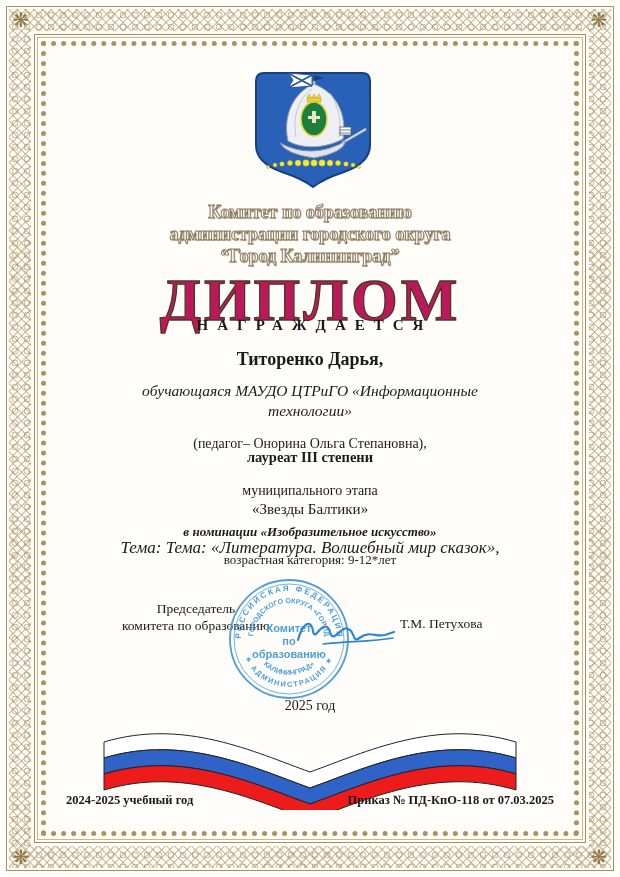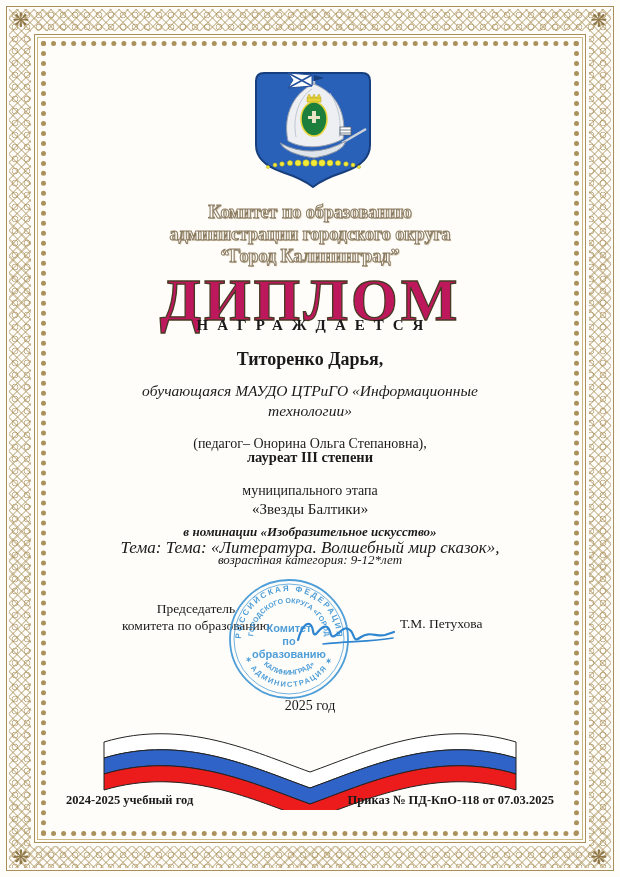--- a/index.html
+++ b/index.html
@@ -36,21 +36,21 @@
   .subtitle{top:317px;font-size:15px;font-weight:bold;letter-spacing:9px;text-indent:9px;}
   .recipient{top:349px;font-size:18px;font-weight:bold;}
   .affiliation{top:381px;font-size:15.5px;font-style:italic;line-height:20px;}
   .teacher{top:424px;font-size:14px;margin-top:12px;}
   .award{top:449px;font-size:14.5px;font-weight:bold;}
   .stage1{top:483px;font-size:14px;}
   .stage2{top:485px;font-size:14px;}
   .festival{top:501px;font-size:15px;font-weight:normal;}
   .nomination{top:524px;font-size:13px;font-style:italic;font-weight:bold;}
   .theme{top:538px;font-size:17px;font-style:italic;}
-  .age{top:552px;font-size:13px;font-style:italic;}
+  .age{top:552px;font-size:13px;}
   .signer-role{position:absolute;left:122px;top:600px;font-size:13.5px;line-height:17px;text-align:center;}
   .signer-name{position:absolute;left:400px;top:616px;width:110px;font-size:13.5px;text-align:left;}
   .year{top:698px;font-size:14px;}
   .footer-left{position:absolute;left:66px;top:793px;font-size:12.5px;font-weight:bold;text-align:right;}
   .footer-right{position:absolute;right:66px;top:793px;font-size:12.5px;font-weight:bold;text-align:right;padding-left:10px;}
 
   .emblem{position:absolute;left:254px;top:71px;width:118px;height:118px;}
   .stamp{position:absolute;left:226px;top:576px;width:126px;height:126px;opacity:.92;}
   .signature{position:absolute;left:293px;top:610px;width:105px;height:48px;}
   .ribbon{position:absolute;left:94px;top:714px;width:432px;height:96px;}

